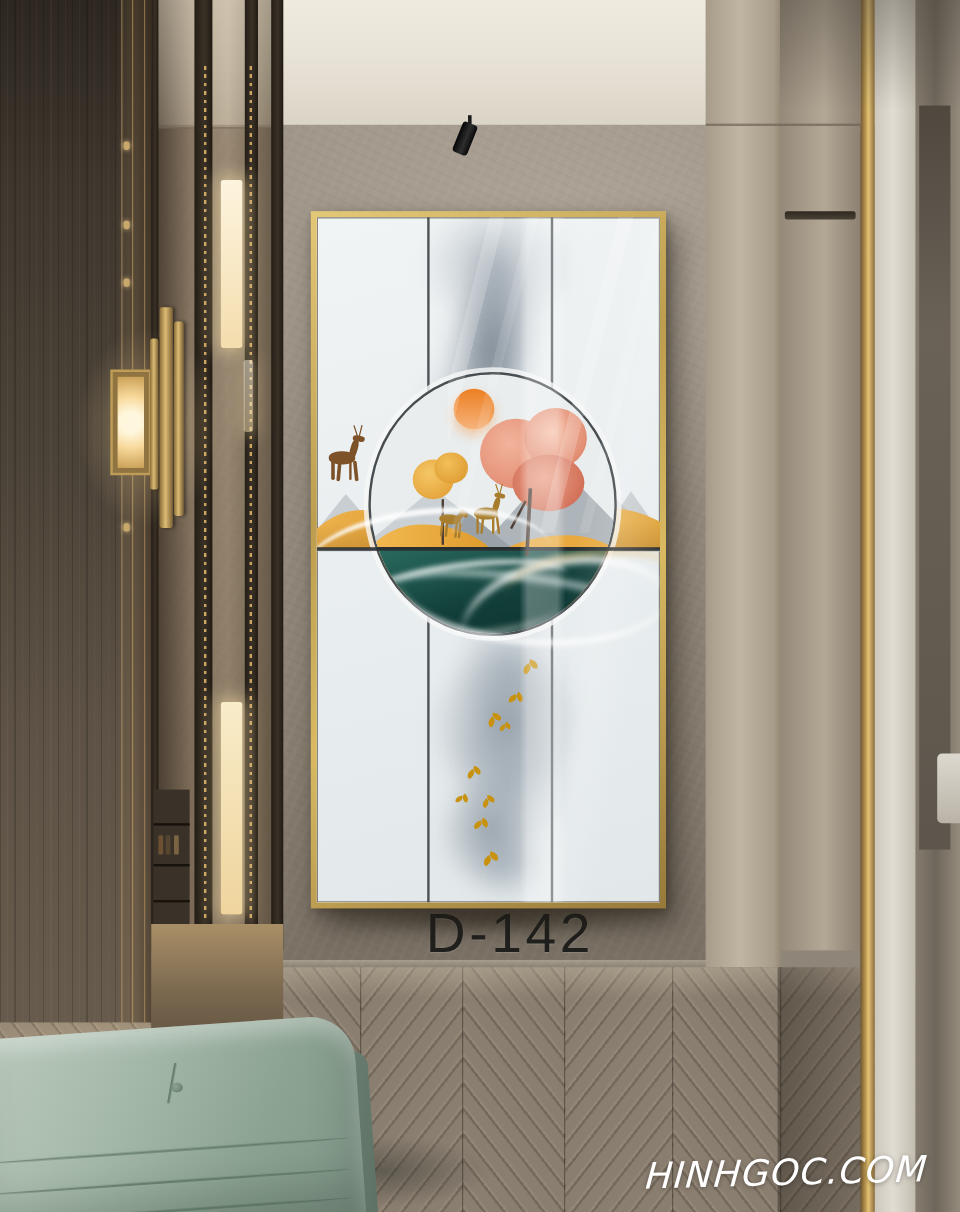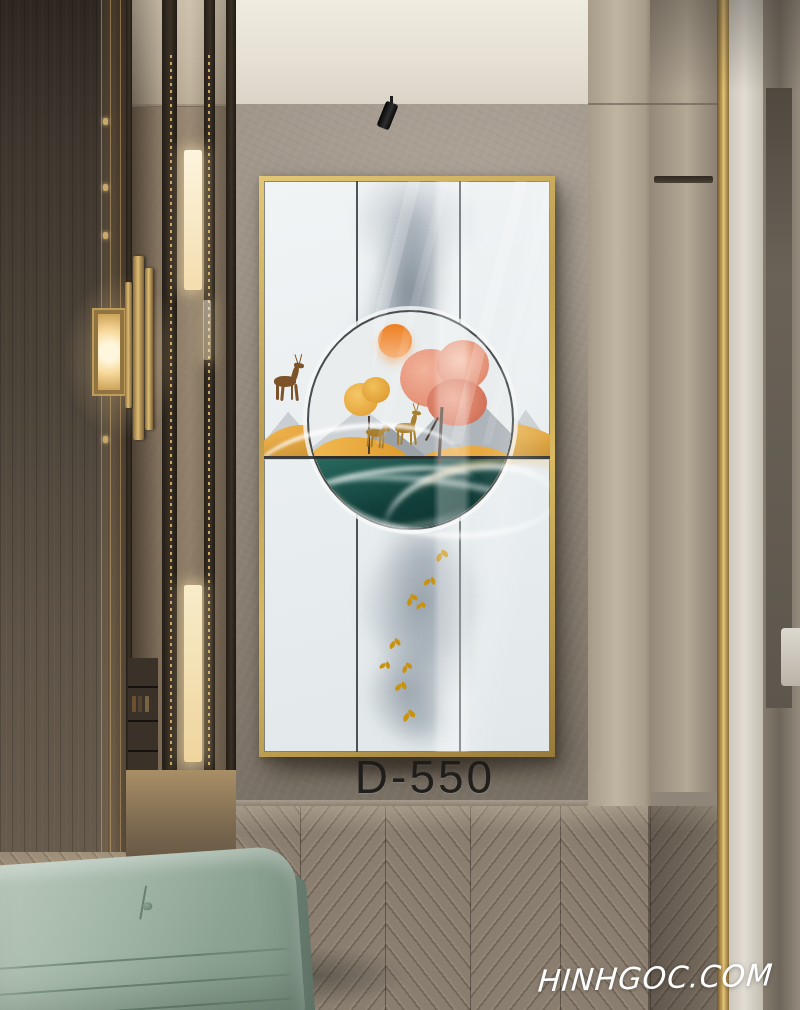--- a/index.html
+++ b/index.html
@@ -385,21 +385,21 @@
           <i></i>
           <em></em>
         </div>
 
       <div class="abs reflections"></div>
       <div class="abs refl-diag"></div>
       <div class="abs refl-low"></div>
     </div>
   </div>
 
-  <div class="abs label">D-550</div>
+  <div class="abs label">D-142</div>
 
   <div class="abs bench">
     <div class="side"></div>
     <div class="top">
       <div class="seam" style="top:58%"></div>
       <div class="seam" style="top:73%"></div>
       <div class="seam" style="top:87%"></div>
       <div class="crease"></div>
       <div class="button"></div>
     </div>

